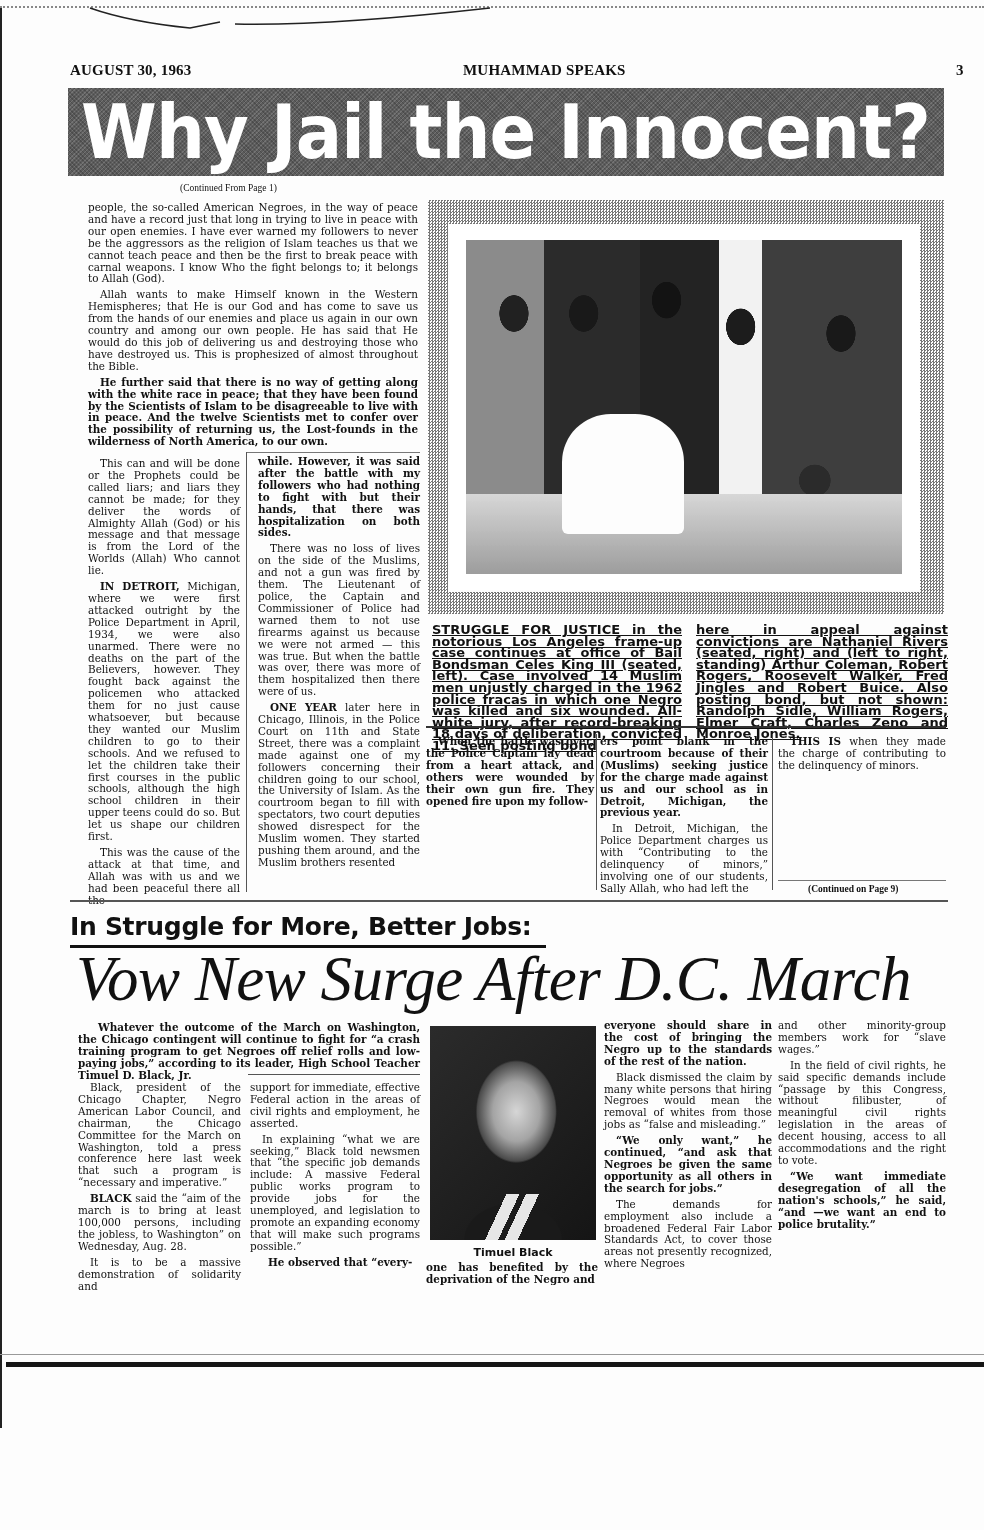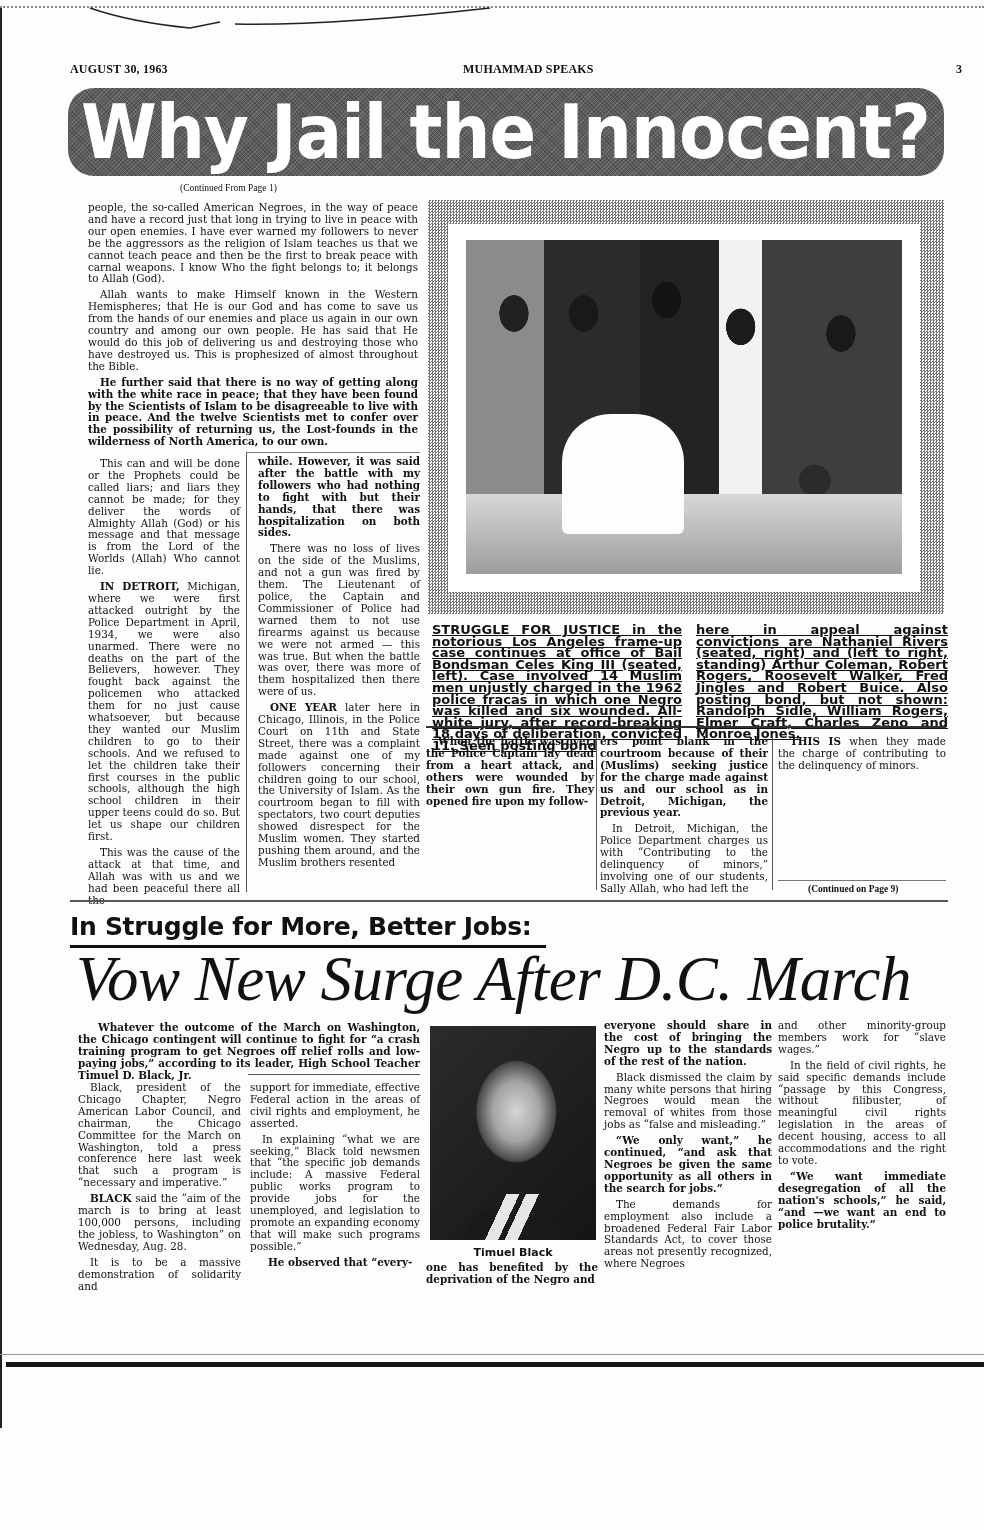--- a/index.html
+++ b/index.html
@@ -6,32 +6,32 @@
   body {
     width: 984px; height: 1530px; position: relative; overflow: hidden;
     background: #fdfdfd; color: #111;
     font-family: "DejaVu Serif", "Liberation Serif", serif;
   }
   .abs { position: absolute; }
   .top-edge { left: 0; top: 0; width: 984px; height: 6px; border-bottom: 2px dotted #888; }
   .left-edge { left: 0; top: 8px; width: 2px; height: 1420px; background: #222; }
   .fold-curve { left: 70px; top: 4px; width: 420px; height: 40px; }
 
-  .mast { top: 62px; font-family: "Liberation Serif", serif; font-weight: bold; font-size: 12px; letter-spacing: .2px; }
+  .mast { top: 62px; font-family: "Liberation Serif", serif; font-weight: bold; font-size: 15px; letter-spacing: .2px; }
   .mast-date { left: 70px; }
   .mast-title { left: 430px; margin-left: 33px; }
   .mast-page { left: 956px; }
 
   .banner {
     left: 68px; top: 88px; width: 876px; height: 88px;
     background:
       repeating-linear-gradient(45deg, rgba(0,0,0,.18) 0 1px, transparent 1px 3px),
       repeating-linear-gradient(-45deg, rgba(255,255,255,.15) 0 1px, transparent 1px 3px),
       #5c5c5c;
-    display: flex; align-items: center; justify-content: center; border-radius: 26px;
+    display: flex; align-items: center; justify-content: center;
   }
   .banner-text {
     color: #fff; font-family: "DejaVu Sans", sans-serif; font-weight: bold;
     font-size: 74px; letter-spacing: -1px; line-height: 1; white-space: nowrap;
     transform: scaleX(0.93);
   }
 
   .cont { left: 180px; top: 183px; font-size: 9.5px; font-family: "Liberation Serif", serif; }
 
   .col { font-family: "DejaVu Serif", serif; font-size: 10.4px; line-height: 11.9px; text-align: justify; }

